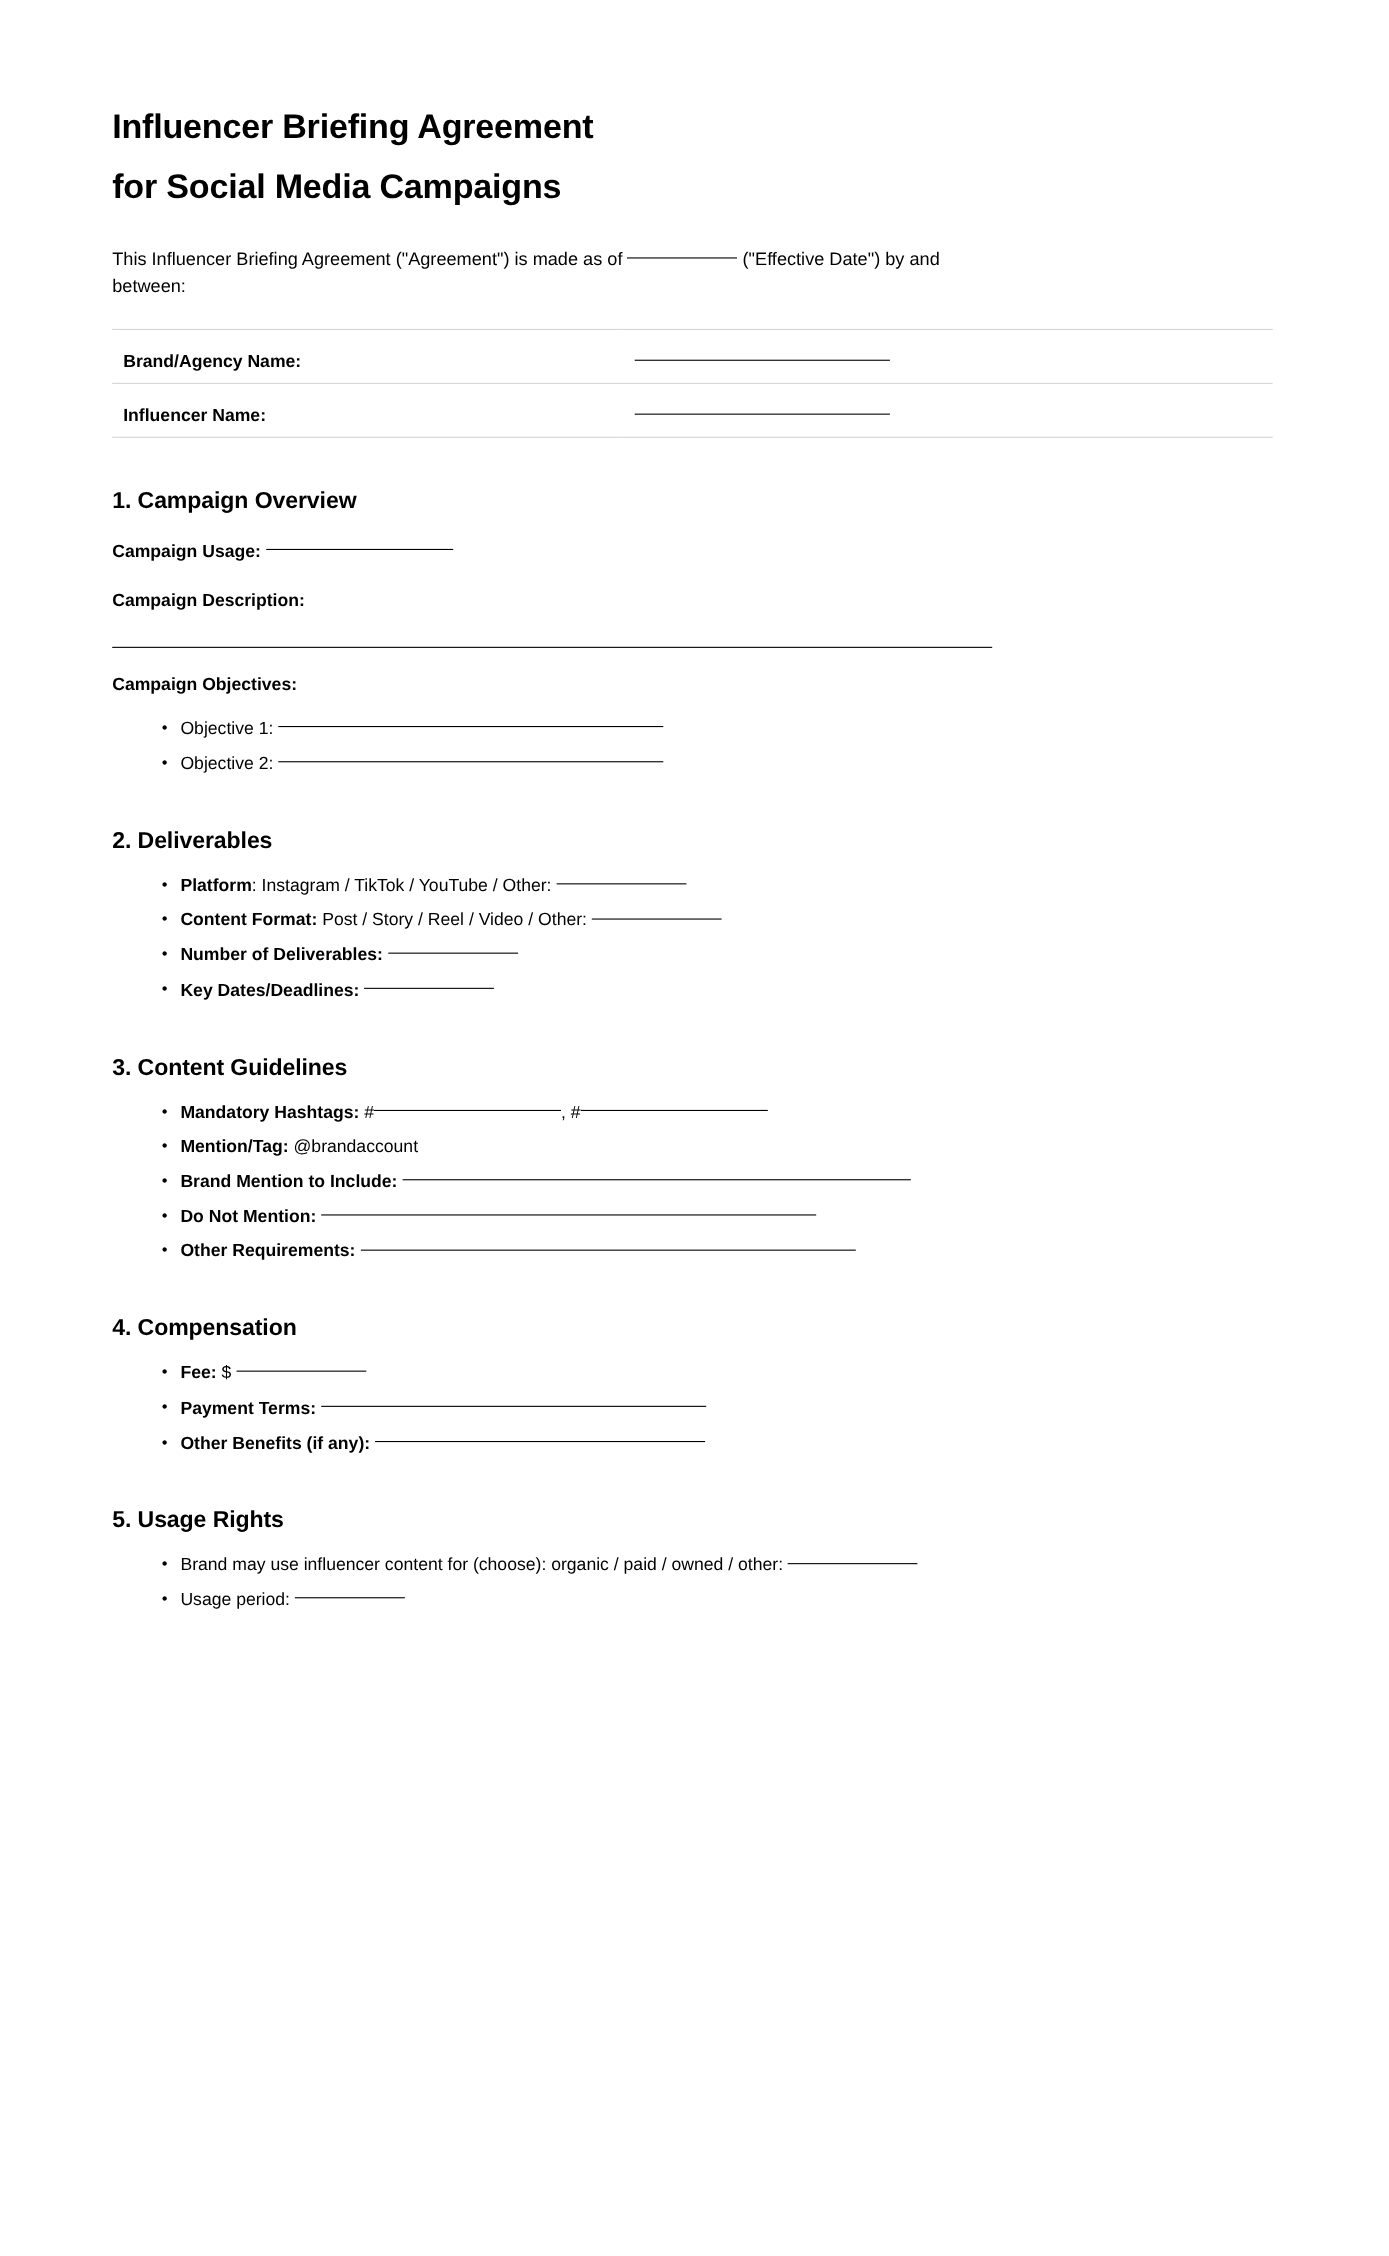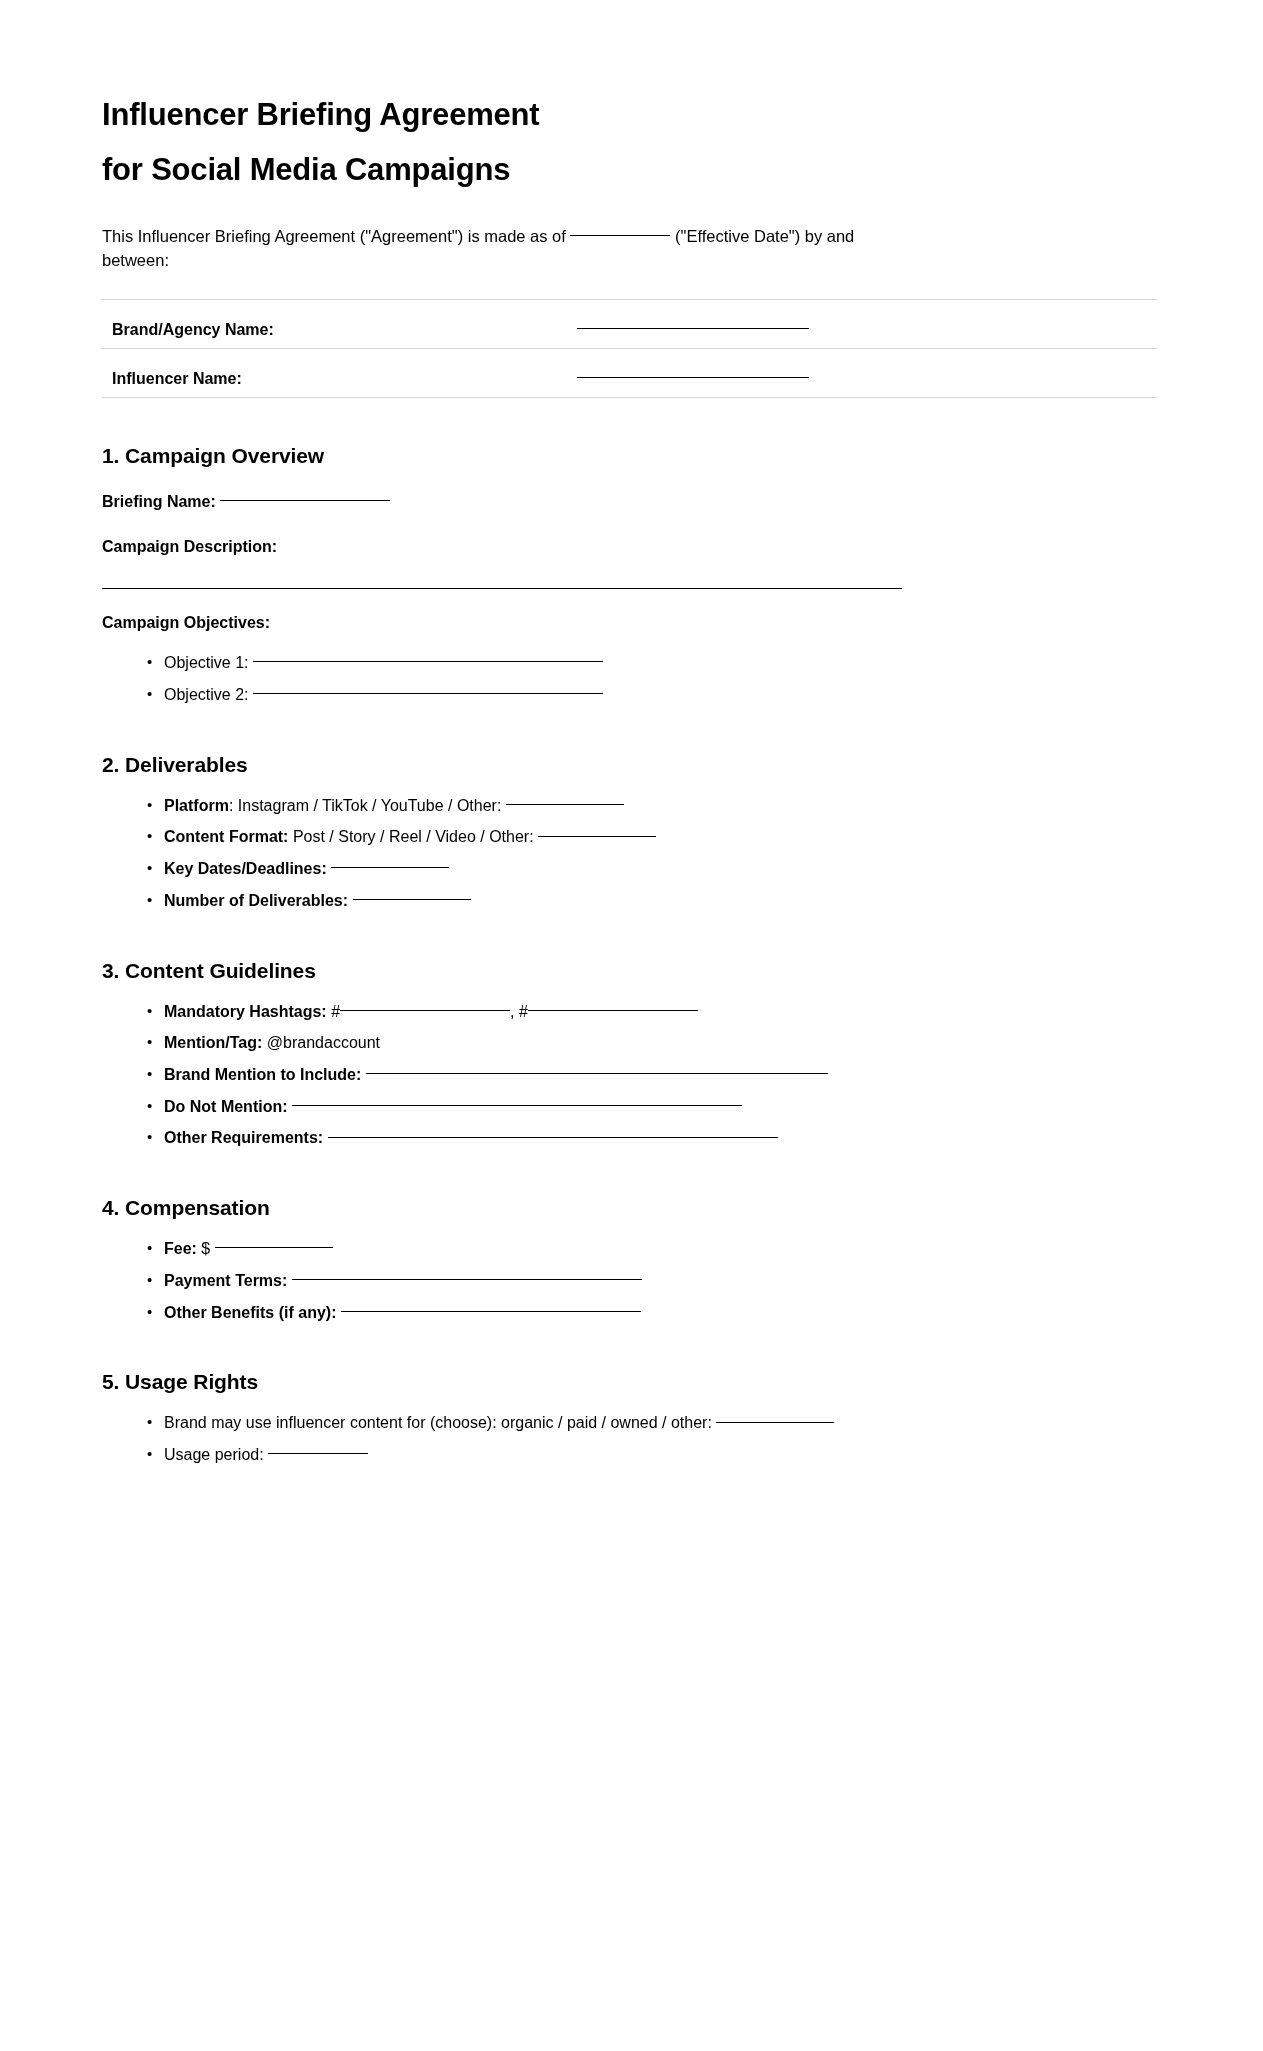--- a/index.html
+++ b/index.html
@@ -165,21 +165,21 @@
         <td class="value">
           <span class="u u-xl"></span>
         </td>
       </tr>
     </tbody>
   </table>
 
   <h2 class="section-heading">1. Campaign Overview</h2>
 
   <p class="field">
-    <span class="fieldlabel">Briefing Name:</span>
+    <span class="fieldlabel">Campaign Usage:</span>
     <span class="u u-lg"></span>
   </p>
 
   <p class="field">
     <span class="fieldlabel">Campaign Description:</span>
   </p>
   <hr class="long-rule">
 
   <p class="field">
     <span class="fieldlabel">Campaign Objectives:</span>
@@ -203,25 +203,25 @@
       <b>Platform</b><span>:</span>
       <span>Instagram / TikTok / YouTube / Other:</span>
       <span class="u u-md"></span>
     </li>
     <li>
       <b>Content Format:</b>
       <span>Post / Story / Reel / Video / Other:</span>
       <span class="u u-md"></span>
     </li>
     <li>
+      <b>Number of Deliverables:</b>
+      <span class="u u-md"></span>
+    </li>
+    <li>
       <b>Key Dates/Deadlines:</b>
-      <span class="u u-md"></span>
-    </li>
-    <li>
-      <b>Number of Deliverables:</b>
       <span class="u u-md"></span>
     </li>
   </ul>
 
   <h2 class="section-heading">3. Content Guidelines</h2>
 
   <ul class="bullets">
     <li>
       <b>Mandatory Hashtags:</b>
       <span class="nowrap"><span>#</span><span class="u u-lg"></span></span><span class="nowrap"><span>, #</span><span class="u u-lg"></span></span>

